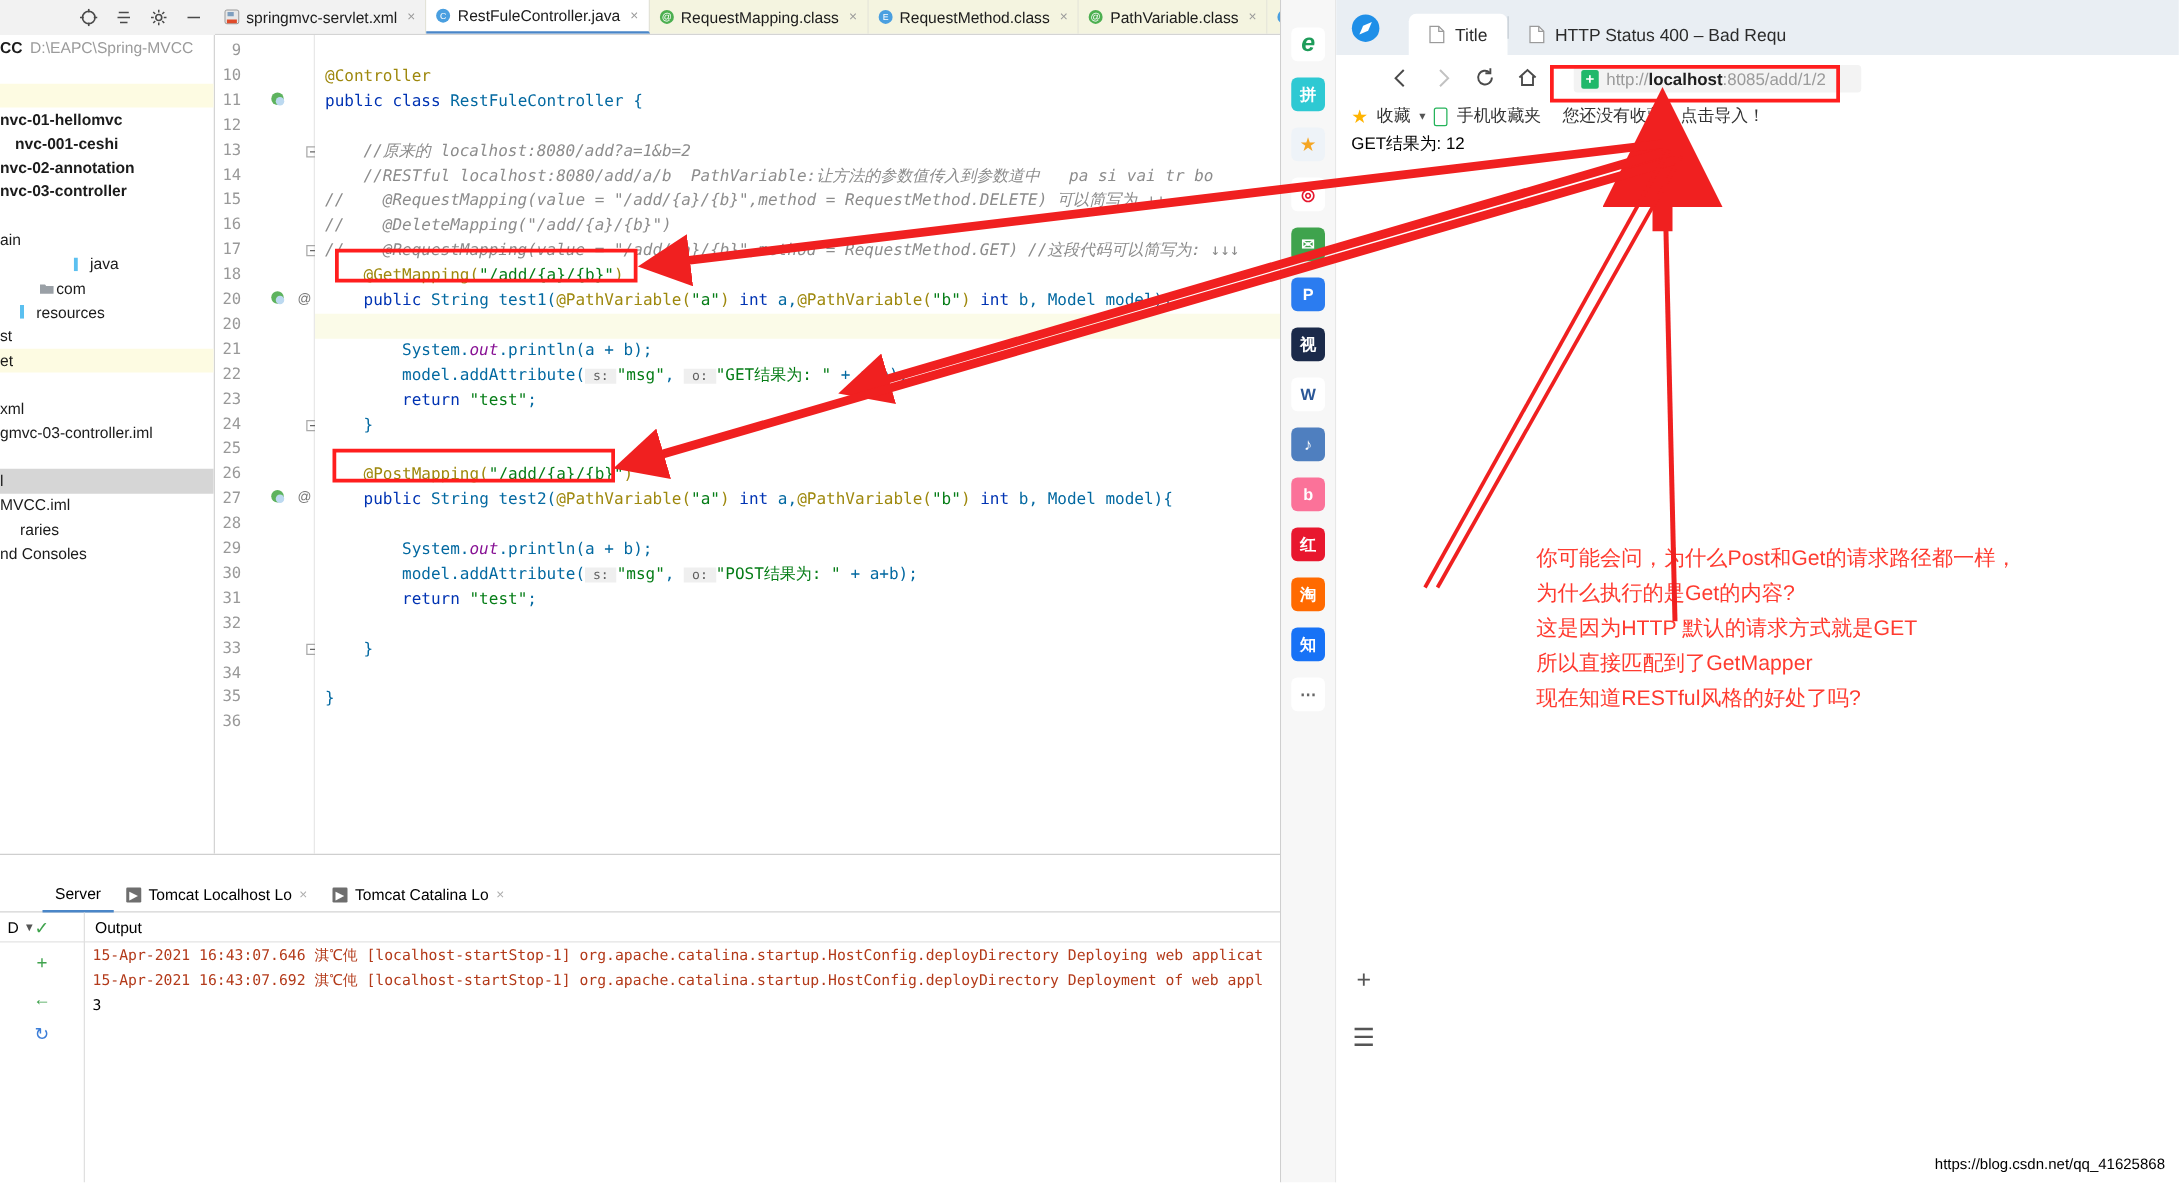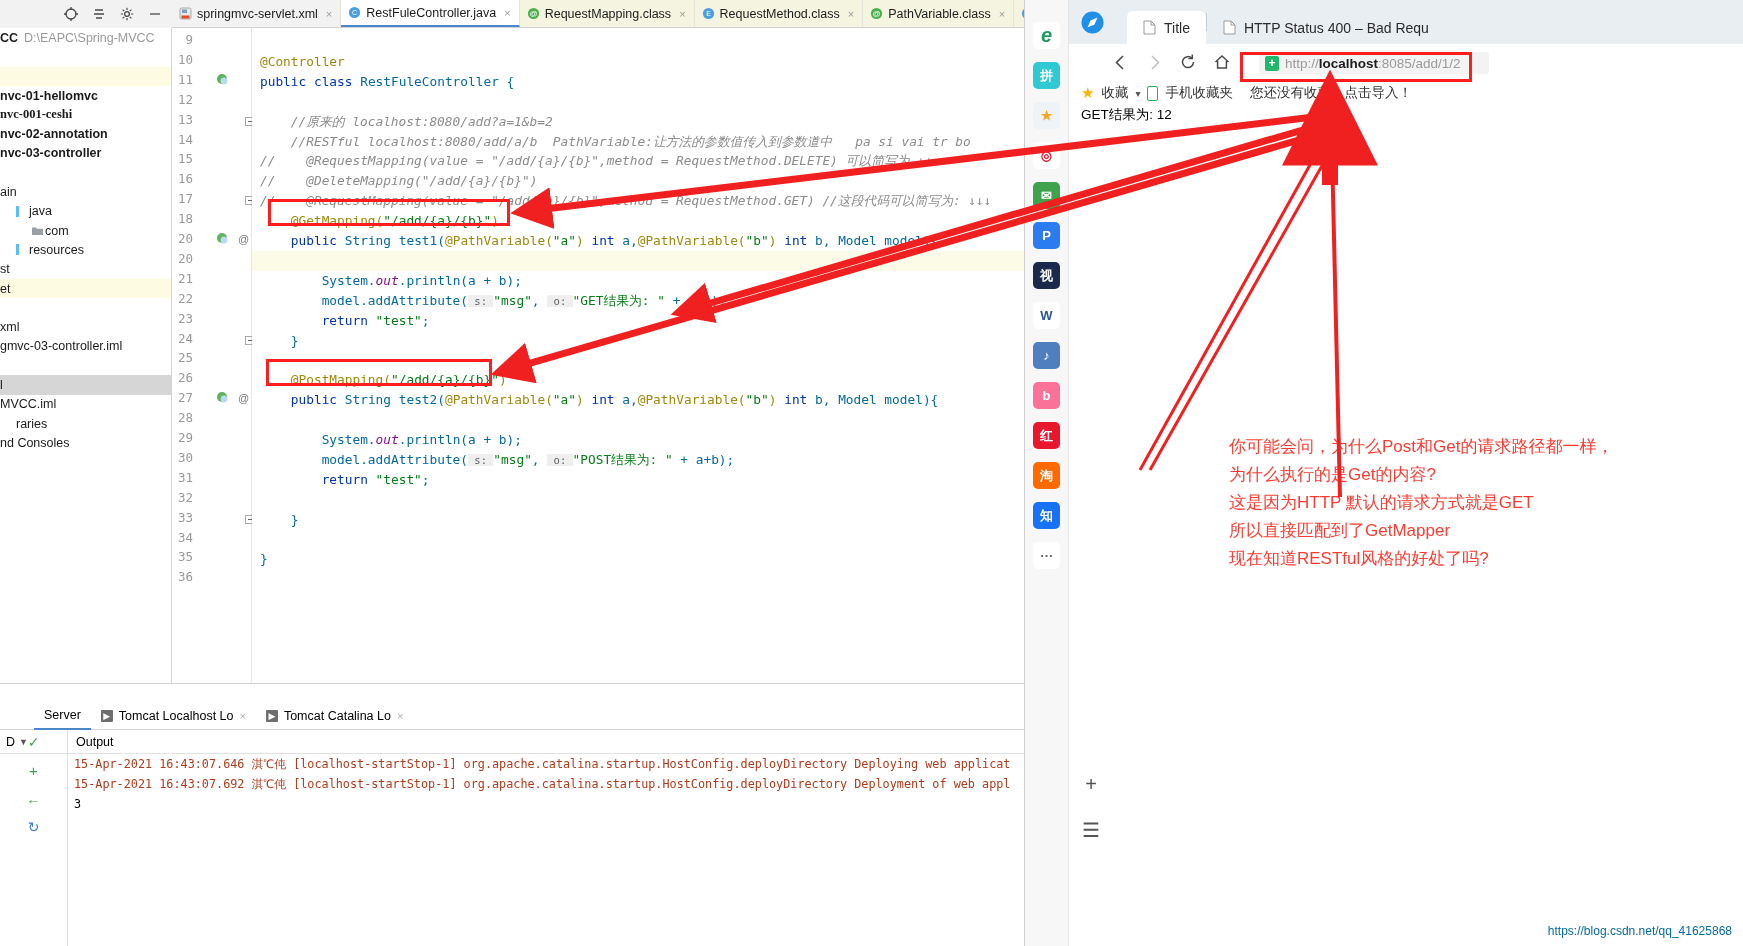--- a/index.html
+++ b/index.html
@@ -204,21 +204,21 @@
   .note-cn {
     position:absolute; left: 160px; top: 433px; width: 510px;
     color: #ff3b30; font-size: 17px; line-height: 28px;
     font-family: "Liberation Sans", sans-serif;
   }
   .br-bottom-ico {
     position:absolute; left: 8px; width:28px; height:28px;
     display:flex; align-items:center; justify-content:center; font-size:20px; color:#555; cursor:pointer;
   }
   .watermark {
-    position:absolute; right: 12px; bottom: 8px; font-size: 12px; color: #0369a1;
+    position:absolute; right: 12px; bottom: 8px; font-size: 12px; color: #000000;
   }
 
   
   #overlay { position:absolute; left:0; top:0; width:1743px; height:946px; pointer-events:none; z-index: 60;}
   .redbox { position:absolute; border: 3px solid #ff1e1e; }
 </style>
 </head>
 <body>
 
 <div id="root">
@@ -319,36 +319,36 @@
         </div>
         <div class="pt-row" style="padding-left: 0px;">
           <span></span>
         </div>
         <div class="pt-row hl-yellow" style="padding-left: 0px;">
           <span></span>
         </div>
         <div class="pt-row bold" style="padding-left: 0px;">
           <span>nvc-01-hellomvc</span>
         </div>
-        <div class="pt-row bold" style="padding-left: 0px; font-family: Liberation Serif, serif;">
+        <div class="pt-row bold" style="padding-left: 12px;">
           <span>nvc-001-ceshi</span>
         </div>
         <div class="pt-row bold" style="padding-left: 0px;">
           <span>nvc-02-annotation</span>
         </div>
         <div class="pt-row bold" style="padding-left: 0px;">
           <span>nvc-03-controller</span>
         </div>
         <div class="pt-row" style="padding-left: 0px;">
           <span></span>
         </div>
         <div class="pt-row" style="padding-left: 0px;">
           <span>ain</span>
         </div>
-        <div class="pt-row" style="padding-left: 16px;">
+        <div class="pt-row" style="padding-left: 16px; margin-left: 43px;">
           <span class="pt-sq"><svg width="9" height="11" viewBox="0 0 9 11">
               <rect x="0" y="0" width="3.2" height="11" fill="#5bc0f0"></rect>
             </svg></span>
           <span>java</span>
         </div>
         <div class="pt-row" style="padding-left: 32px;">
           <span class="pt-sq"><svg width="11" height="10" viewBox="0 0 11 10">
               <path d="M0 1.5h4l1 1.2h6V9H0z" fill="#9aa0a6"></path>
             </svg></span>
           <span>com</span>

